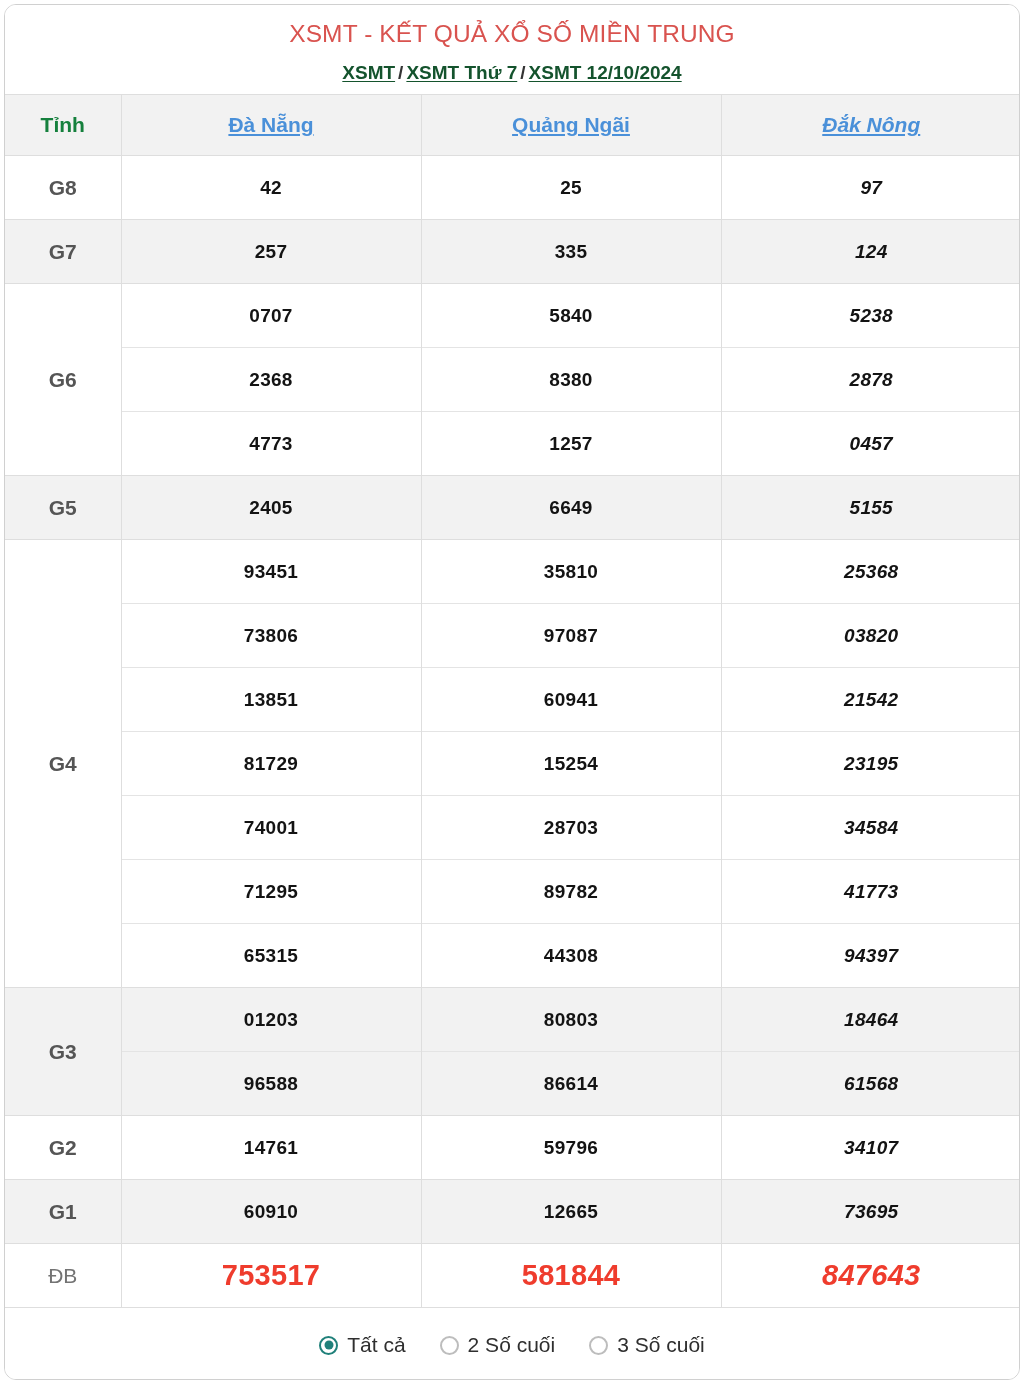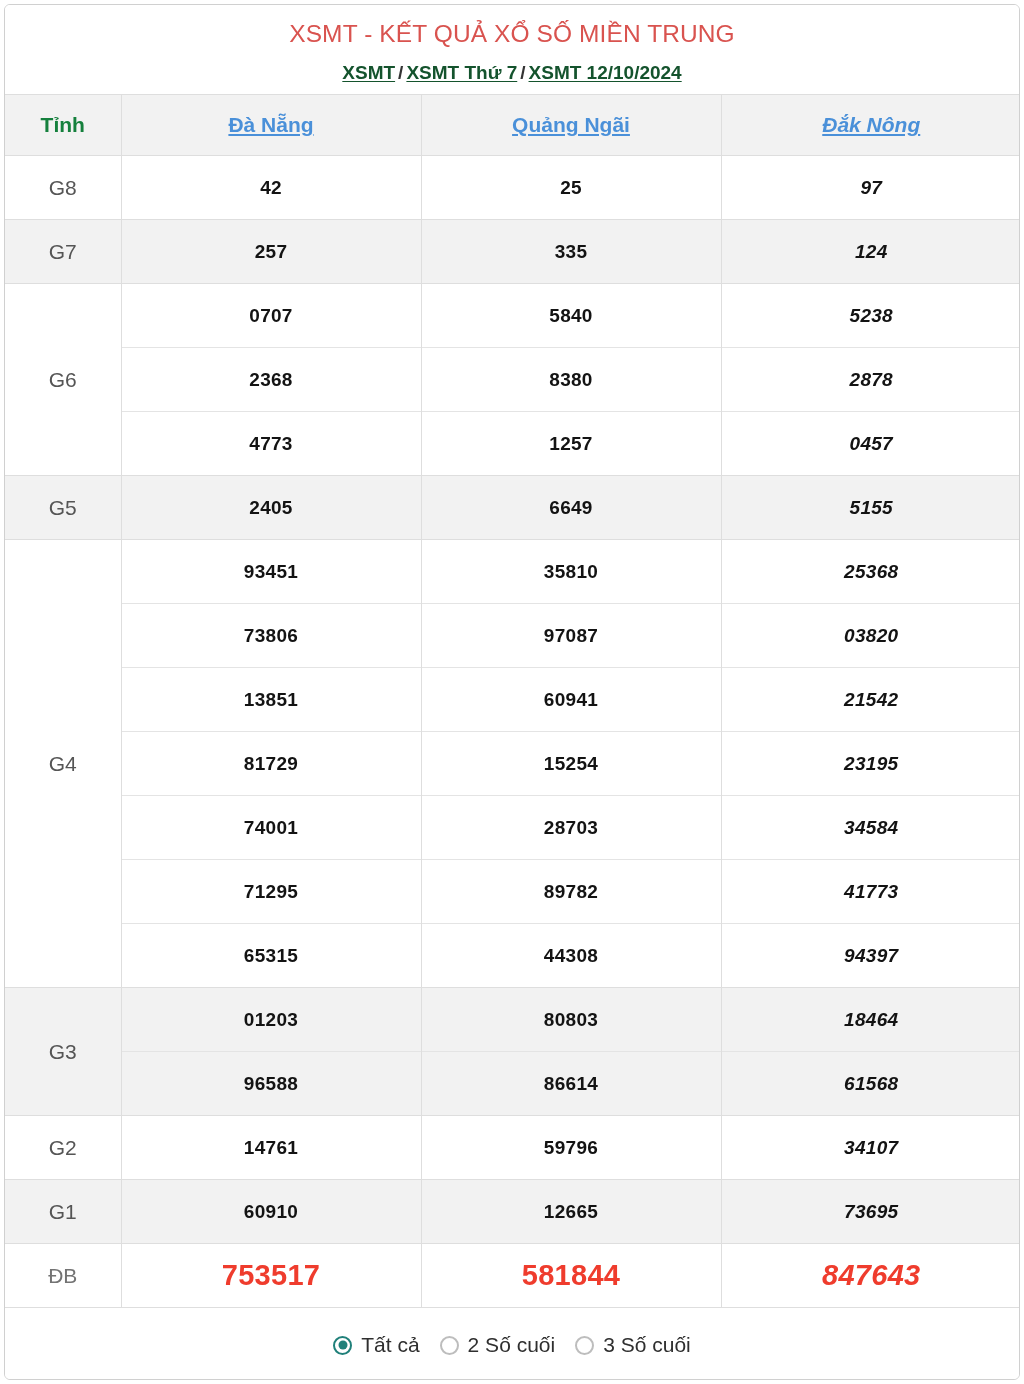--- a/index.html
+++ b/index.html
@@ -14,21 +14,21 @@
     overflow: hidden;
   }
 
   .page-card {
     position: relative;
     box-sizing: border-box;
     width: 1016px;
     height: 1376px;
     margin: 4px;
     border: 1px solid #d0d0d0;
-    border-radius: 6px;
+    border-radius: 12px;
     background: #ffffff;
     overflow: hidden;
   }
 
   
   .head-block {
     padding: 14px 0 10px 0;
     text-align: center;
     background: #ffffff;
   }
@@ -92,21 +92,21 @@
     color: #4a90d9;
     font-weight: 700;
     text-decoration: underline;
     text-underline-offset: 2px;
   }
 
   
   td.glabel {
     color: #555555;
     font-size: 21px;
-    font-weight: 400;
+    font-weight: 700;
   }
   td.glabel.db {
     color: #737373;
     font-weight: 400;
   }
 
   
   td.num {
     color: #131313;
     font-size: 19px;
@@ -128,21 +128,21 @@
   tr.grp-start > td.num { border-top: 1px solid #dedede; }
 
   
   tr.r1 > td { height: 63px; }
 
   
   .footer {
     display: flex;
     align-items: center;
     justify-content: center;
-    gap: 20px;
+    gap: 34px;
     height: 74px;
     background: #ffffff;
     border-top: 1px solid #dedede;
   }
   .radio-opt {
     display: inline-flex;
     align-items: center;
     gap: 9px;
     font-size: 21px;
     color: #2f2f2f;

